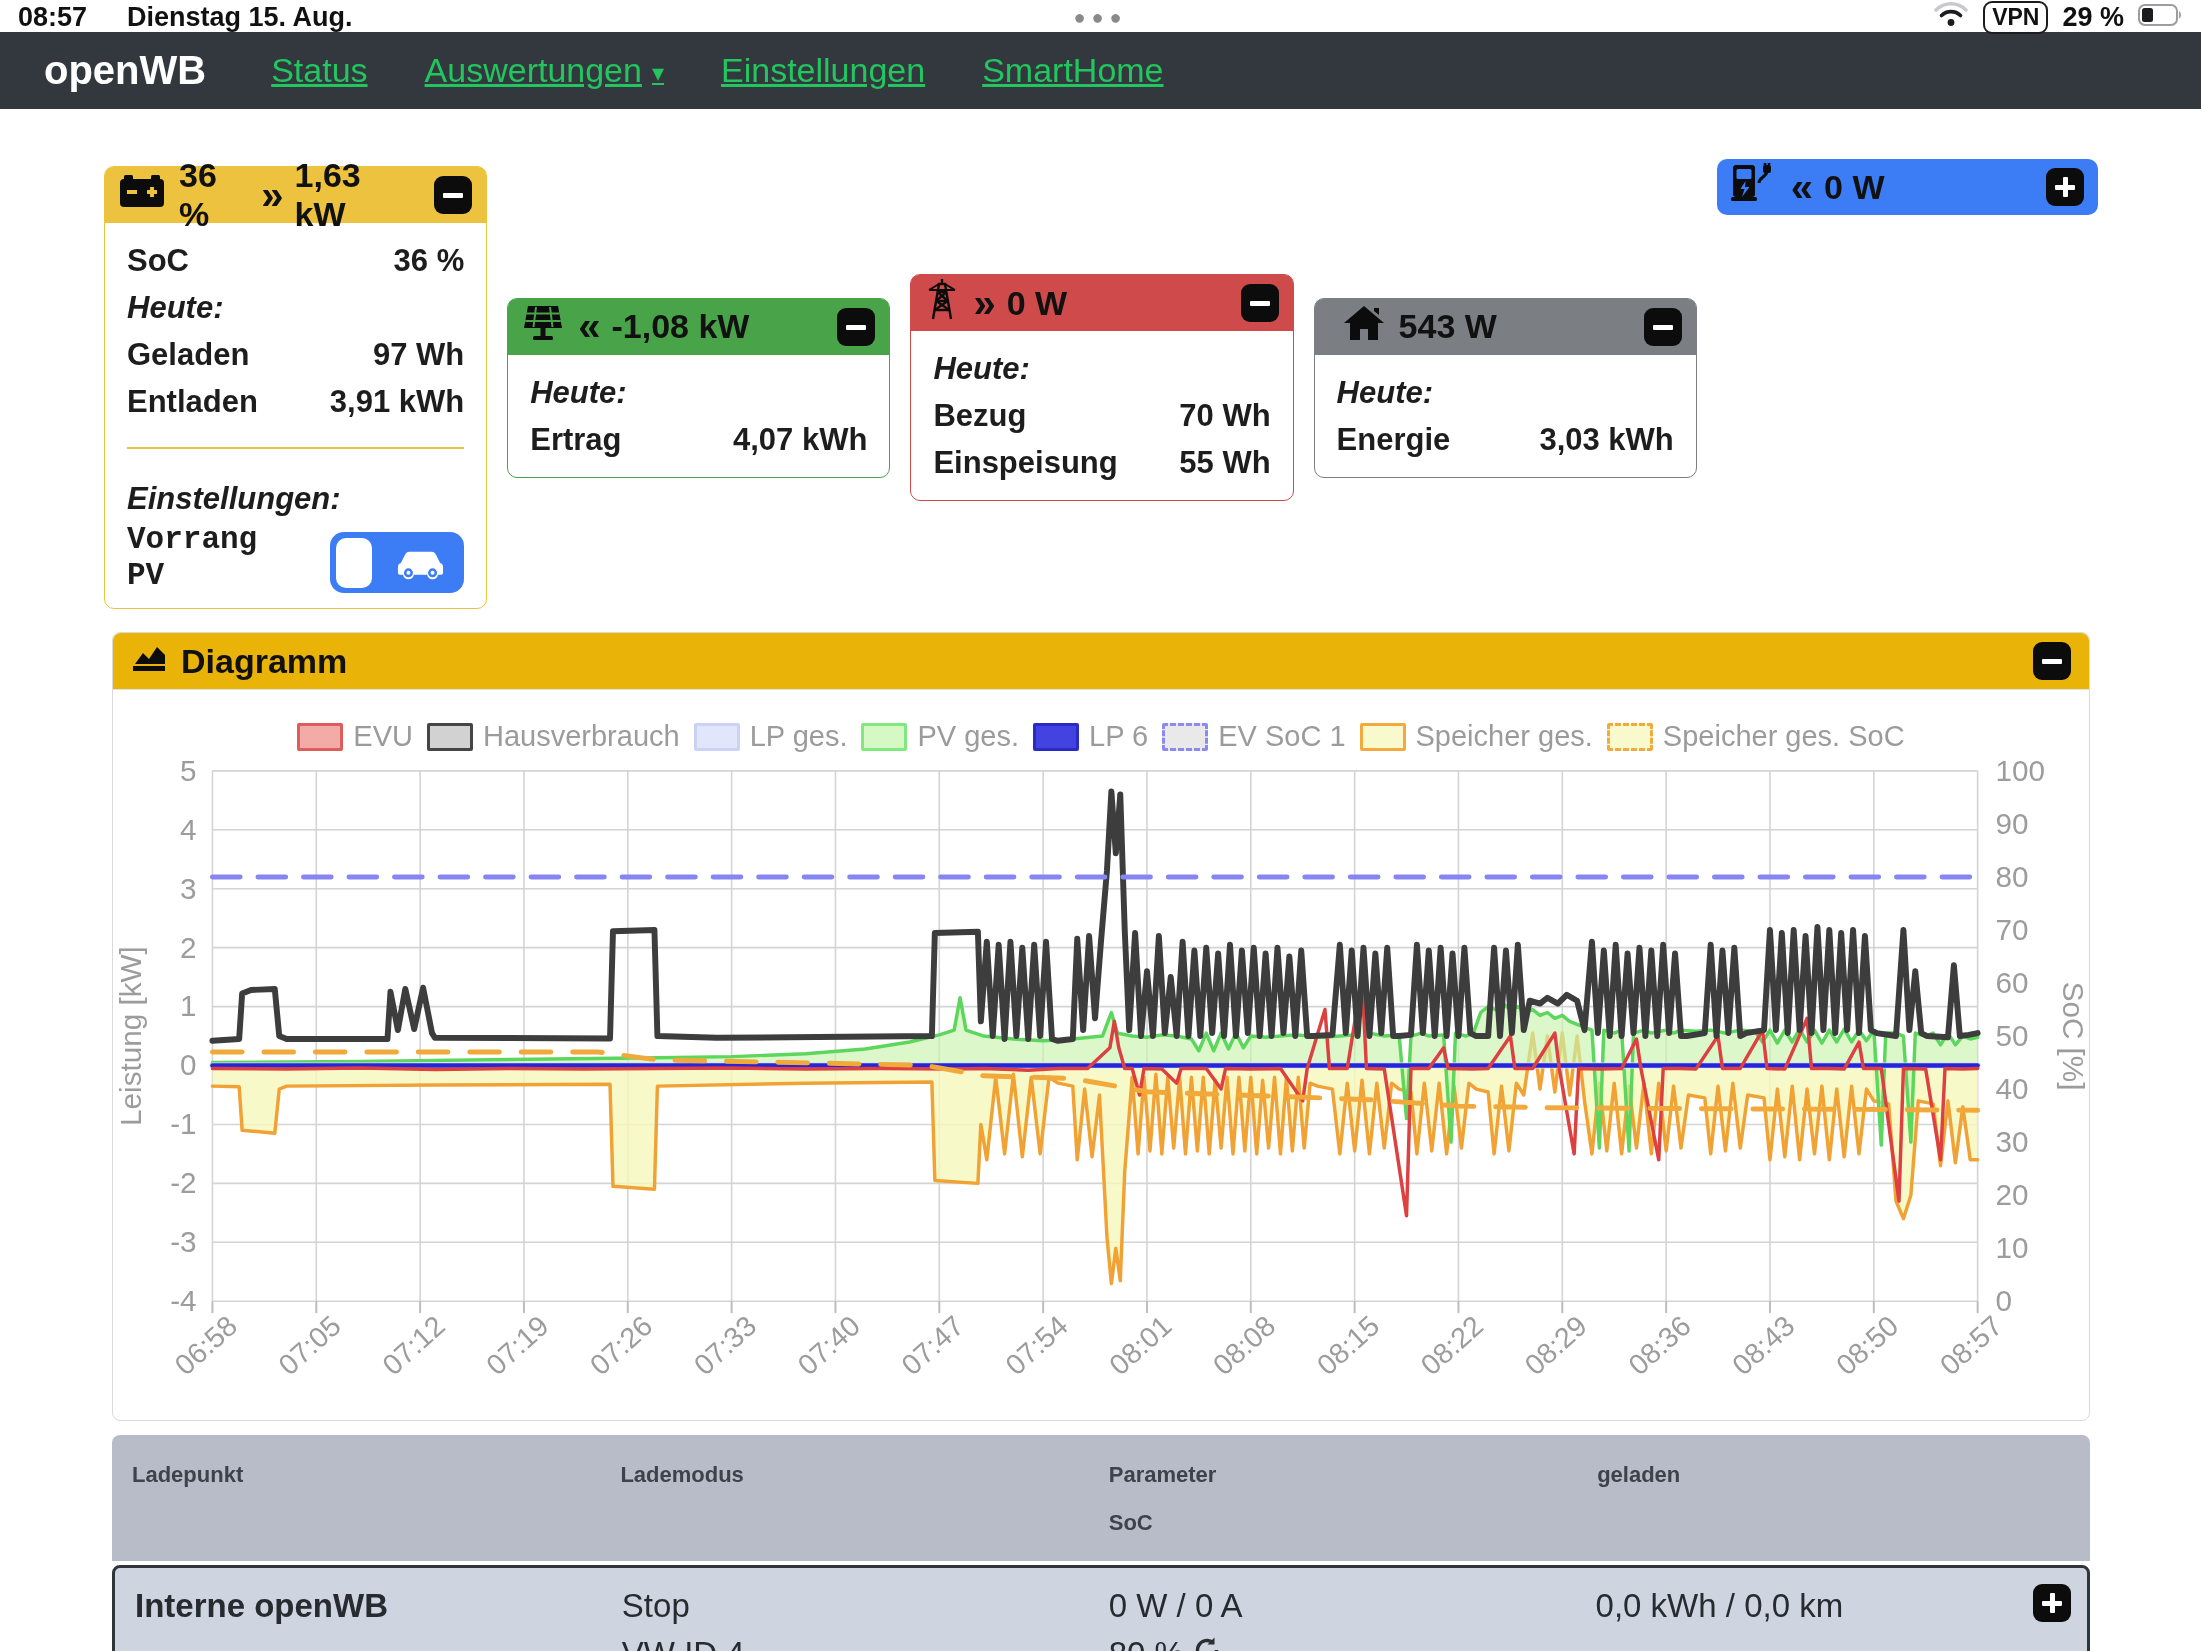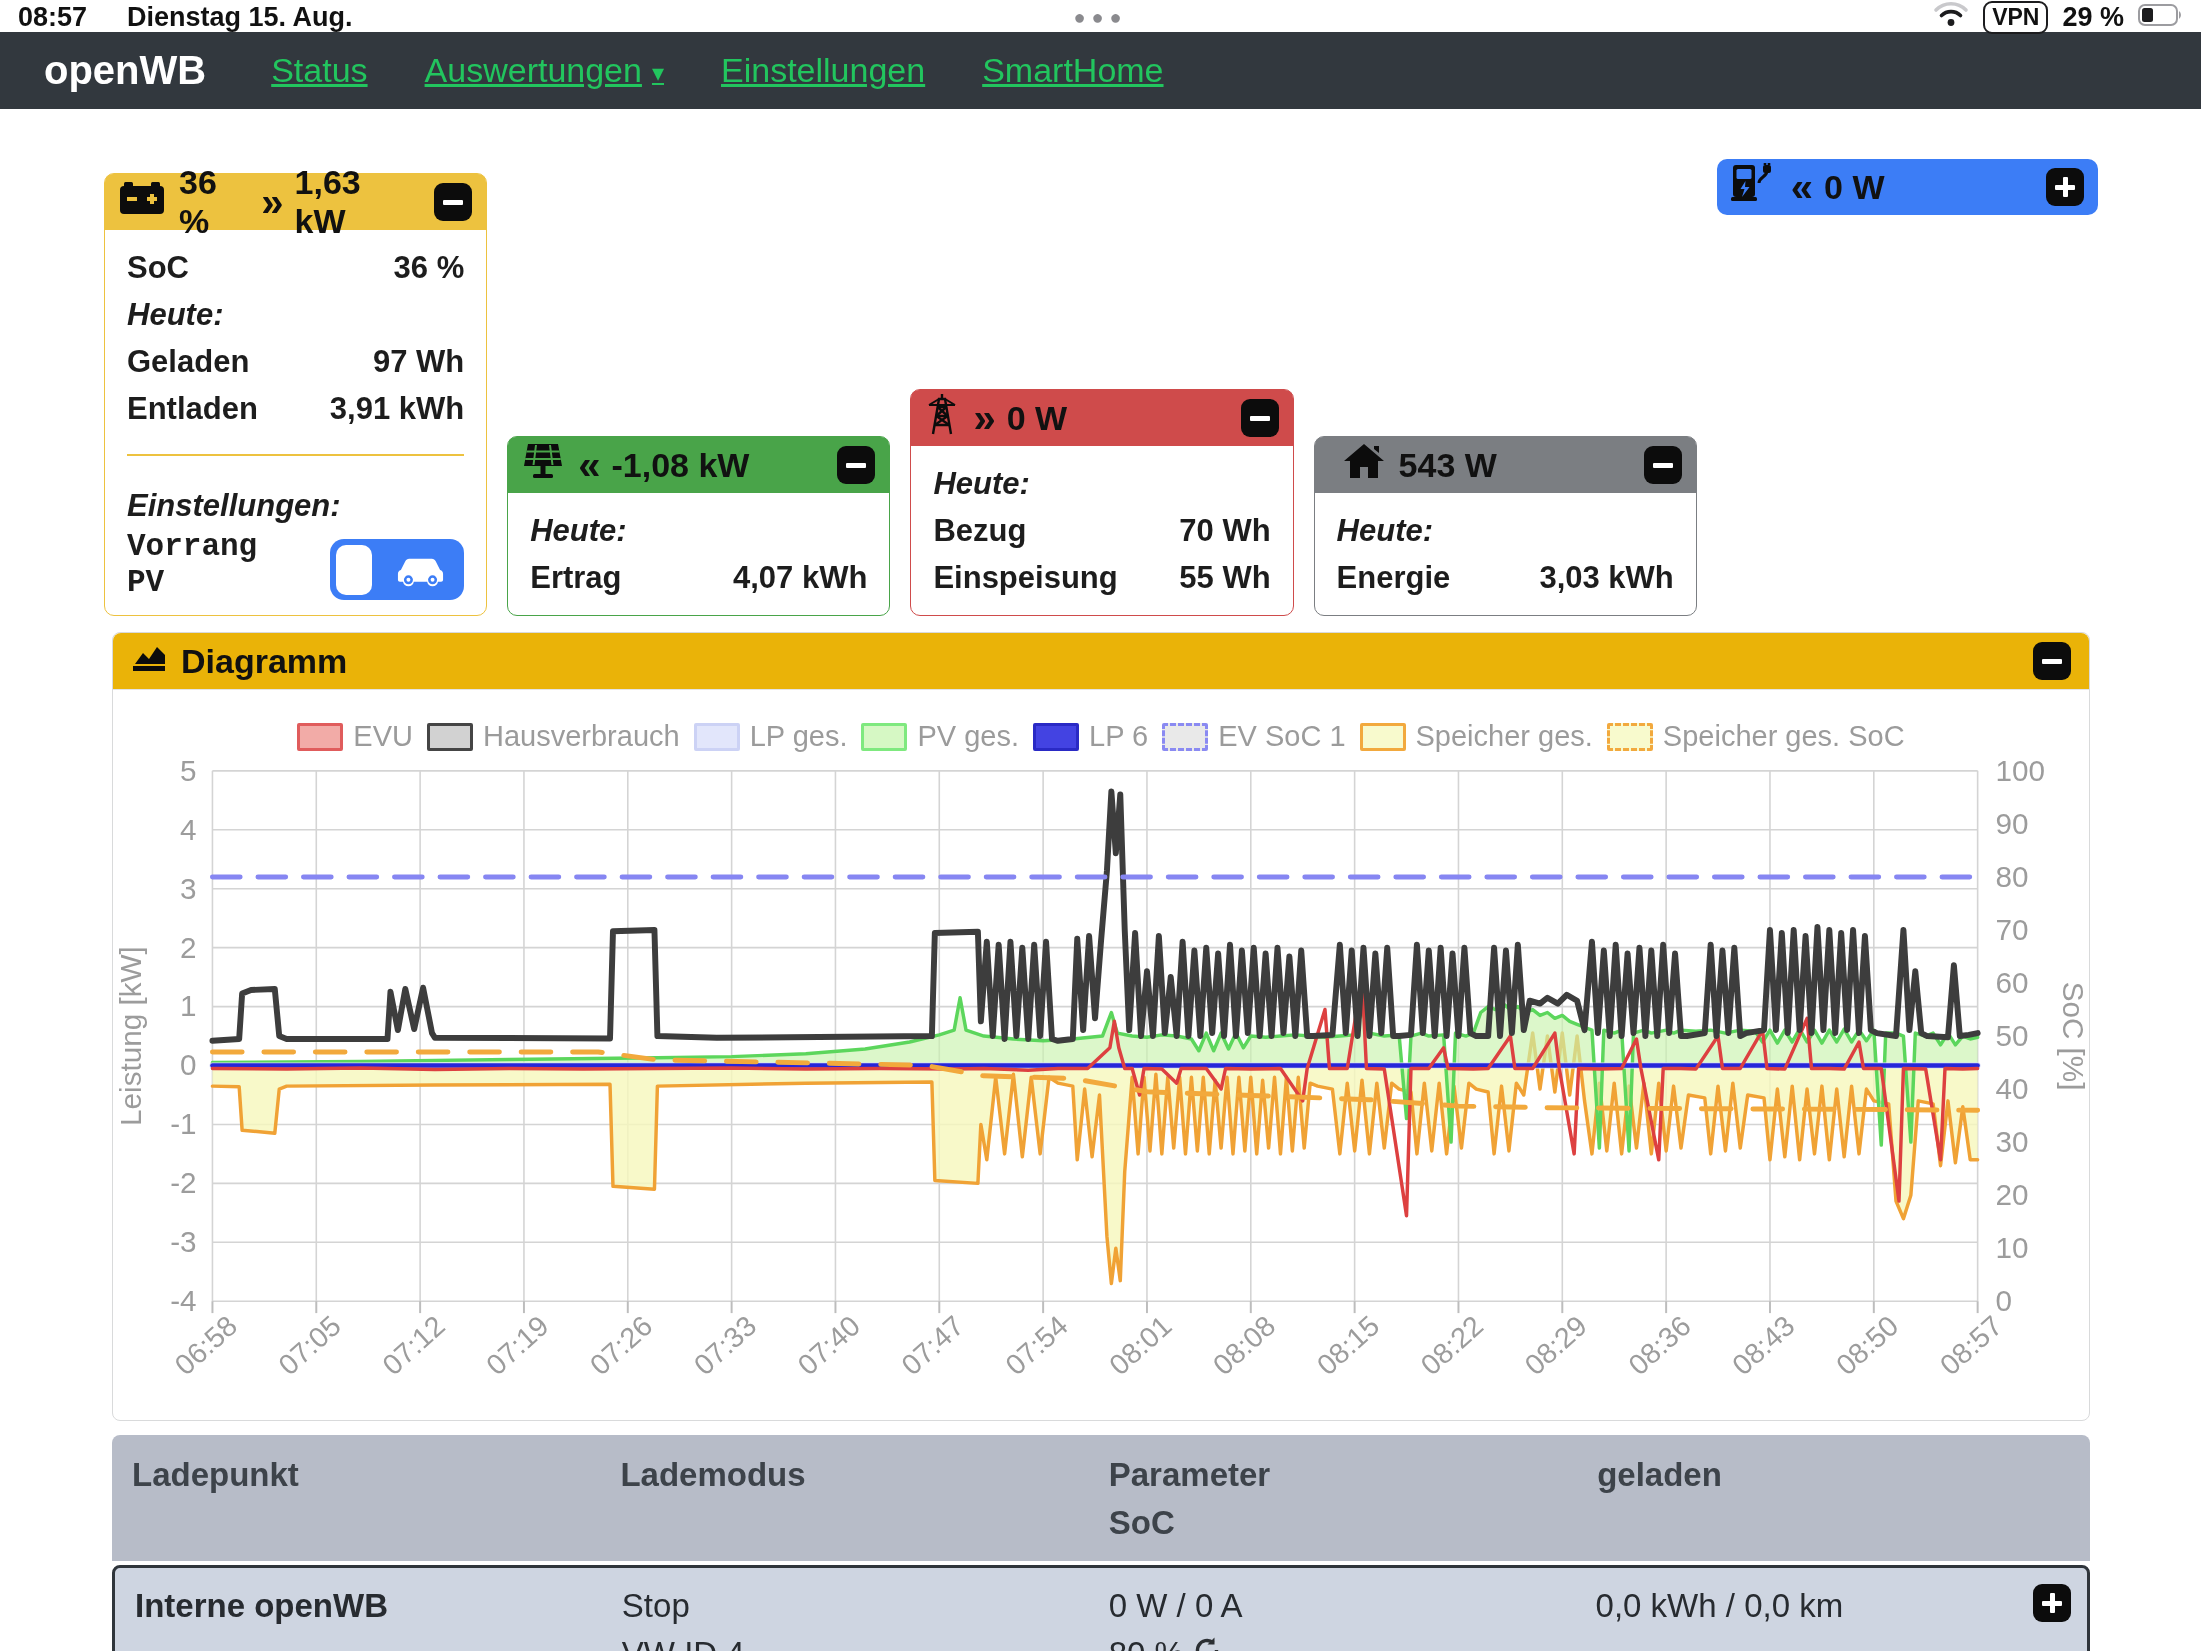--- a/index.html
+++ b/index.html
@@ -14,21 +14,21 @@
   .sb-right{display:flex;gap:14px;align-items:center;font-weight:700;}
   .vpn-badge{border:2.5px solid #1c1c1e;border-radius:9px;padding:0 7px;font-size:23px;font-weight:700;line-height:29px;}
 
   
   .navbar{height:77px;background:var(--c-navbar);display:flex;align-items:center;padding:0 44px;gap:57px;}
   .brand{color:#fff;font-size:40px;font-weight:600;margin-right:8px;}
   .nav-link{color:#22c55e;font-size:34px;display:flex;align-items:center;gap:10px;cursor:pointer;text-decoration:underline;}
   .caret{font-size:24px;position:relative;top:2px;}
 
   
-  .cards{display:flex;gap:20px;margin:50px 104px 0 104px;align-items:flex-end;height:457px;}
+  .cards{display:flex;gap:20px;margin:50px 104px 0 104px;align-items:center;height:457px;}
   .card{flex:1;display:flex;flex-direction:column;border-radius:10px;background:#fff;border:1.5px solid;}
   .card-header{height:56px;flex:0 0 56px;display:flex;align-items:center;gap:14px;padding:0 14px;
     font-size:34px;font-weight:700;color:#111;border-radius:8px 8px 0 0;}
   .hdr-arrow{font-size:40px;font-weight:700;letter-spacing:-3px;}
   .hdr-spacer{flex:1;}
   .sqbtn{width:38px;height:38px;border-radius:9px;background:#0c0c0c;position:relative;flex:0 0 38px;cursor:pointer;}
   .sqbtn::before{content:"";position:absolute;left:9px;top:17px;width:20px;height:5px;background:#fff;border-radius:1px;}
   .sqbtn.plus::after{content:"";position:absolute;left:17px;top:9px;width:5px;height:20px;background:#fff;border-radius:1px;}
   .card-body{padding:14px 22px;font-size:31px;font-weight:600;color:#1d1d1d;flex:1;display:flex;flex-direction:column;}
   .crow{display:flex;justify-content:space-between;line-height:47px;}
@@ -52,21 +52,21 @@
     display:flex;align-items:center;gap:14px;padding:0 18px;font-size:34px;font-weight:700;color:#111;}
   .legend{display:flex;justify-content:center;align-items:center;gap:14px;padding:18px 0 6px 0;flex-wrap:nowrap;}
   .leg-item{display:flex;align-items:center;gap:10px;cursor:pointer;margin-top:12px;}
   .leg-sw{width:46px;height:28px;border:3.5px solid;border-radius:2px;}
   .leg-label{font-size:29px;color:#9b9b9b;white-space:nowrap;}
 
   
   .lp-table{margin:14px 112px 0 112px;}
   .lpt-head{background:#b7bcc8;border-radius:8px 8px 0 0;display:grid;
     grid-template-columns:25.2% 25.2% 25.2% auto;padding:16px 20px 14px 20px;
-    font-size:33px;font-weight:700;color:#3d434a;line-height:48px;}
+    font-size:22px;font-weight:700;color:#3d434a;line-height:48px;}
   .lpt-row{background:#ced5e1;border:3px solid #2f353b;border-radius:8px;display:grid;
     grid-template-columns:25.2% 25.2% 25.2% auto;padding:14px 20px;margin-top:4px;
     font-size:33px;color:#272b30;line-height:48px;position:relative;}
   .lpt-row .name{font-weight:700;}
   .soc-line{display:flex;align-items:center;gap:8px;}
   .row-plus{position:absolute;right:16px;top:16px;}
 </style>
 </head>
 <body>
 

